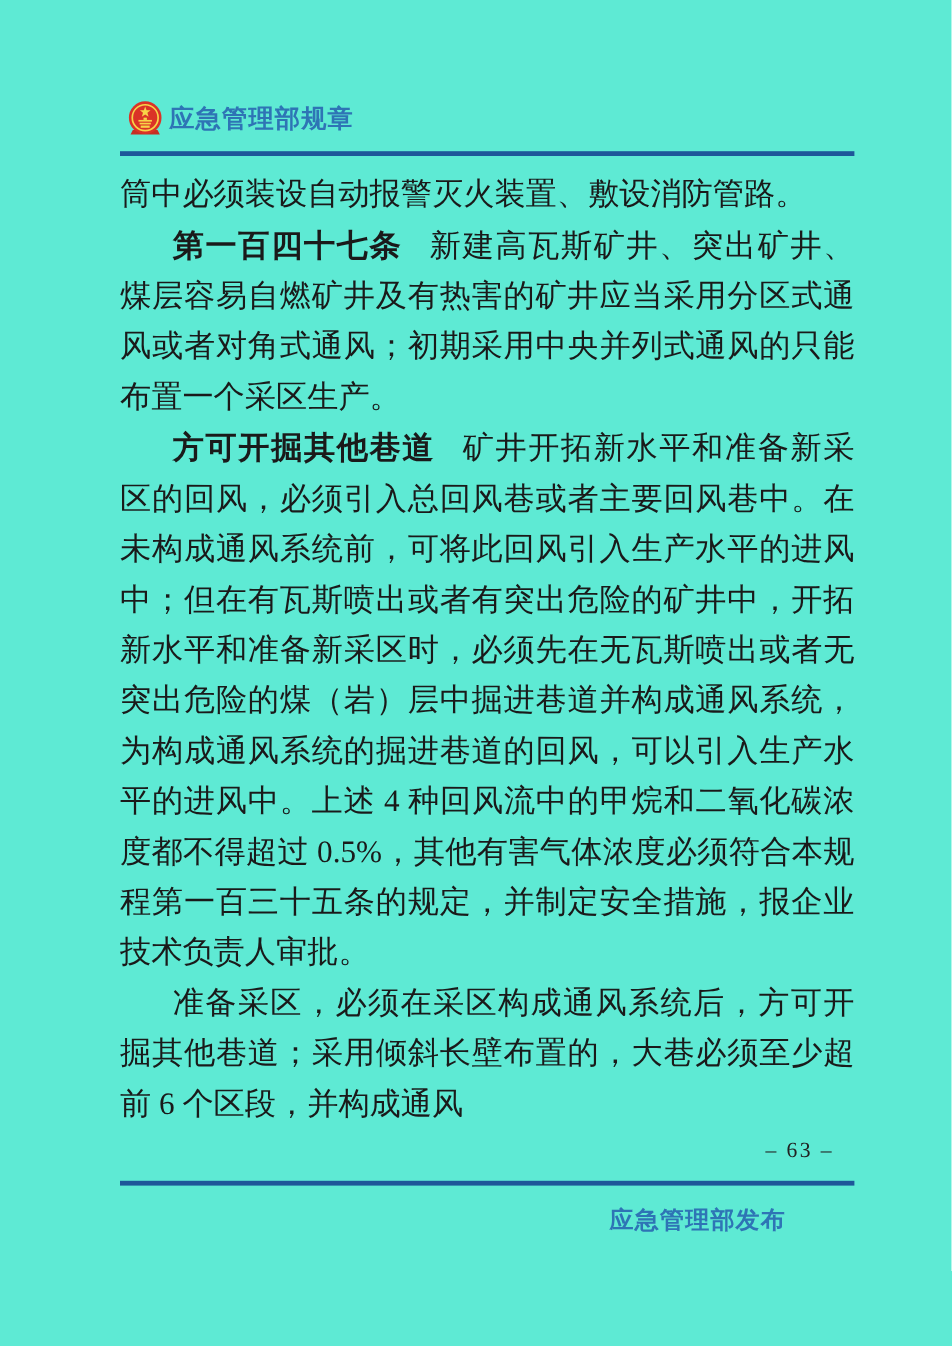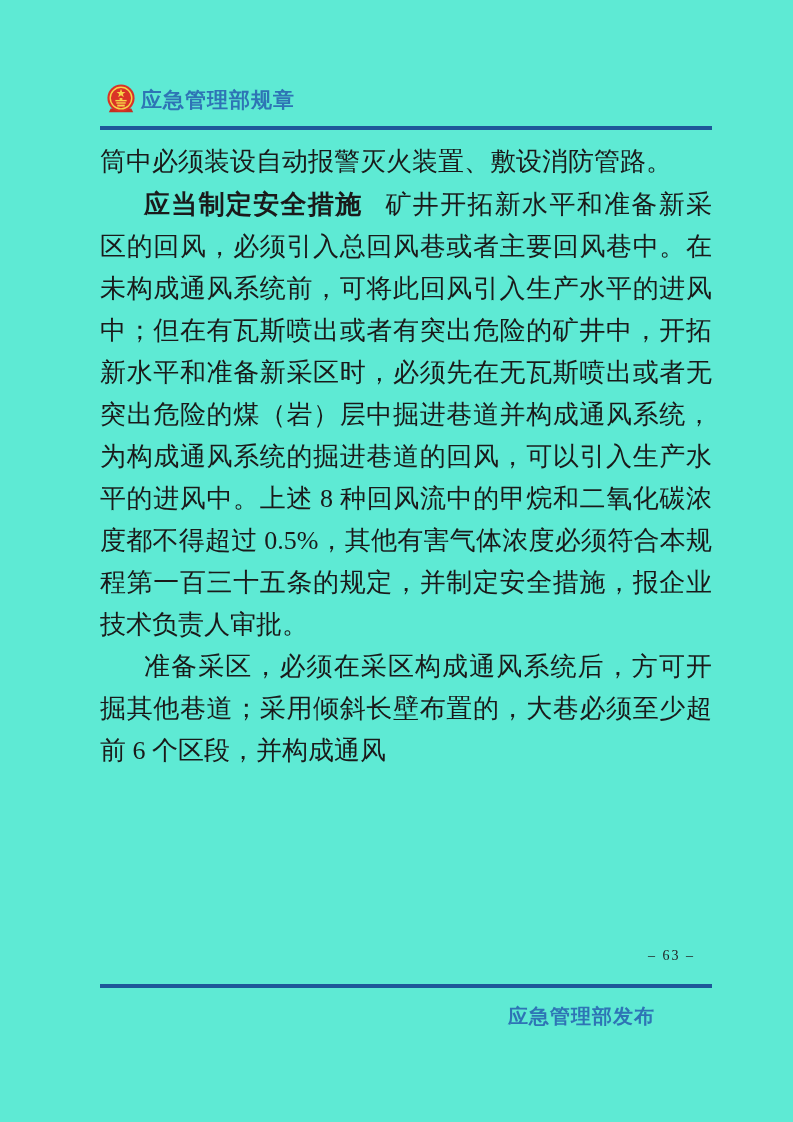--- a/index.html
+++ b/index.html
@@ -70,21 +70,21 @@
   .article-lead{
     font-weight:bold;
     font-family:"Liberation Sans","DejaVu Sans",sans-serif;
     margin-right:23px;
   }
   
   .page-number{
     position:absolute;
     top:948px;
     right:98px;
-    font-size:14px;
+    font-size:18px;
     letter-spacing:2px;
     color:#222222;
     font-family:"Liberation Serif","DejaVu Serif",serif;
   }
   .footer-rule{
     position:absolute;
     left:100px; top:984px;
     width:612px; height:4px;
     background:var(--rule-blue);
   }
@@ -119,22 +119,23 @@
       </svg>
     </span>
     <span class="header-title">应急管理部规章</span>
   </div>
   <div class="header-rule"></div>
 
   <div class="doc-body">
     <p><span>筒中必须装设自动报警灭火装置、敷设消防管路。</span></p>
 
 
+    <p class="indent"><span class="article-lead">第一百四十七条</span><span>新建高瓦斯矿井、突出矿井、煤层容易自燃矿井及有热害的矿井应当采用分区式通风或者对角式通风；初期采用中央并列式通风的只能布置一个采区生产。</span></p>
 
-    <p class="indent"><span class="article-lead">应当制定安全措施</span><span>矿井开拓新水平和准备新采区的回风，必须引入总回风巷或者主要回风巷中。在未构成通风系统前，可将此回风引入生产水平的进风中；但在有瓦斯喷出或者有突出危险的矿井中，开拓新水平和准备新采区时，必须先在无瓦斯喷出或者无突出危险的煤（岩）层中掘进巷道并构成通风系统，为构成通风系统的掘进巷道的回风，可以引入生产水平的进风中。上述 8 种回风流中的甲烷和二氧化碳浓度都不得超过 0.5%，其他有害气体浓度必须符合本规程第一百三十五条的规定，并制定安全措施，报企业技术负责人审批。</span></p>
+    <p class="indent"><span class="article-lead">方可开掘其他巷道</span><span>矿井开拓新水平和准备新采区的回风，必须引入总回风巷或者主要回风巷中。在未构成通风系统前，可将此回风引入生产水平的进风中；但在有瓦斯喷出或者有突出危险的矿井中，开拓新水平和准备新采区时，必须先在无瓦斯喷出或者无突出危险的煤（岩）层中掘进巷道并构成通风系统，为构成通风系统的掘进巷道的回风，可以引入生产水平的进风中。上述 4 种回风流中的甲烷和二氧化碳浓度都不得超过 0.5%，其他有害气体浓度必须符合本规程第一百三十五条的规定，并制定安全措施，报企业技术负责人审批。</span></p>
 
 
     <p class="indent"><span>准备采区，必须在采区构成通风系统后，方可开掘其他巷道；采用倾斜长壁布置的，大巷必须至少超前 6 个区段，并构成通风</span></p>
   </div>
 
   <div class="page-number">– 63 –</div>
   <div class="footer-rule"></div>
   <div class="publisher">应急管理部发布</div>
 
 </div>

